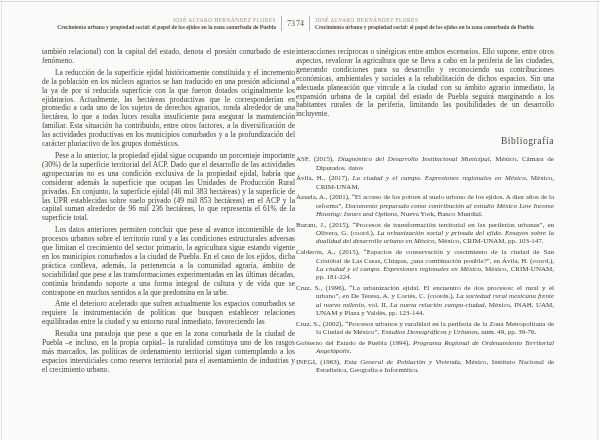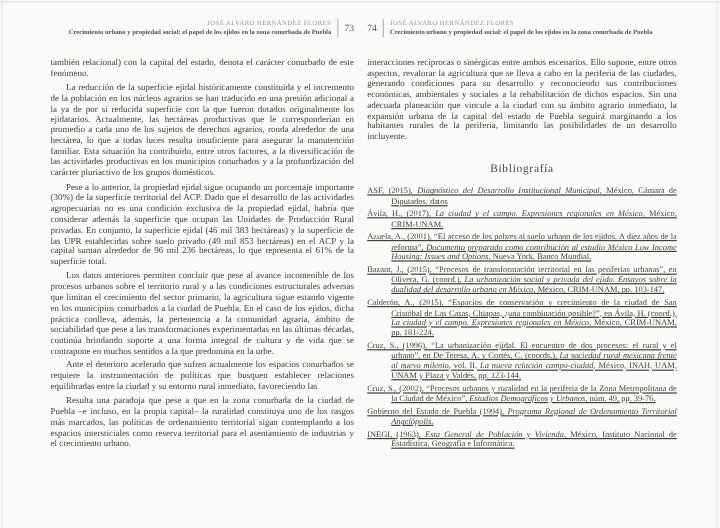--- a/index.html
+++ b/index.html
@@ -8,66 +8,66 @@
     background:#fbfaf8;
     font-family:"Liberation Serif", serif;
     color:#44403a;
   }
   .scan-edge-top{position:absolute;top:1px;left:0;width:600px;height:1px;background:#dcdad6;}
   .scan-edge-left{position:absolute;top:0;left:1px;width:1px;height:440px;background:#e4e2de;}
   .scan-edge-right{position:absolute;top:0;right:2px;width:1px;height:440px;background:#e8e6e2;}
 
   .page{position:absolute;top:16px;}
   .page-left{left:42px;width:253px;}
-  .page-right{left:306px;width:258px;}
+  .page-right{left:296px;width:258px;}
 
   
   .pagehead{display:flex;align-items:stretch;min-height:15px;}
   .pagehead .head-text{display:flex;flex-direction:column;justify-content:center;}
   .page-left .pagehead{justify-content:flex-end;text-align:right;}
   .page-right .pagehead{justify-content:flex-start;text-align:left;}
   .author{font-size:5.5px;letter-spacing:.4px;color:#9a938b;text-transform:uppercase;line-height:7px;}
   .running-title{font-size:5.5px;color:#55504a;font-weight:bold;line-height:7px;}
   .head-rule{width:1px;background:#b9b4ae;margin:0 5px;}
   .pagenum{font-size:8px;color:#55504a;display:flex;align-items:center;}
 
   
   .bodytext{margin-top:17px;text-align:justify;}
   .para{font-size:7.5px;line-height:8.9px;margin:0 0 3px 0;}
   .para.indent{text-indent:13px;}
 
   .biblio-heading{
-    text-align:center;font-size:9.5px;color:#4a453f;letter-spacing:.6px;
+    text-align:right;font-size:9.5px;color:#4a453f;letter-spacing:.6px;
     margin:17px 0 9px 0;font-weight:normal;
   }
   .reflist{text-align:justify;}
   .ref{
     font-size:7px;line-height:8.3px;margin:0 0 2.5px 0;
-    padding-left:20px;text-indent:-20px;text-decoration:underline;
+    padding-left:20px;text-indent:-20px;
   }
   .ref i{font-style:italic;}
 </style>
 </head>
 <body>
 
 <div class="scan-edge-top"></div>
 <div class="scan-edge-left"></div>
 <div class="scan-edge-right"></div>
 
 <div class="page page-left">
   <div class="pagehead">
     <div class="head-text">
       <div class="author">JOSÉ ALVARO HERNÁNDEZ FLORES</div>
       <div class="running-title">Crecimiento urbano y propiedad social: el papel de los ejidos en la zona conurbada de Puebla</div>
     </div>
     <div class="head-rule"></div>
     <div class="pagenum">73</div>
   </div>
   <div class="bodytext">
-      <p class="para">también relacional) con la capital del estado, denota el carácter conurbado de este fenómeno.</p>
+      <p class="para">también relacional) con la capital del estado, denota el presión conurbado de este fenómeno.</p>
       <p class="para indent">La reducción de la superficie ejidal históricamente constituida y el incremento de la población en los núcleos agrarios se han traducido en una presión adicional a la ya de por sí reducida superficie con la que fueron dotados originalmente los ejidatarios. Actualmente, las hectáreas productivas que le corresponderían en promedio a cada uno de los sujetos de derechos agrarios, ronda alrededor de una hectárea, lo que a todas luces resulta insuficiente para asegurar la manutención familiar. Esta situación ha contribuido, entre otros factores, a la diversificación de las actividades productivas en los municipios conurbados y a la profundización del carácter pluriactivo de los grupos domésticos.</p>
       <p class="para indent">Pese a lo anterior, la propiedad ejidal sigue ocupando un porcentaje importante (30%) de la superficie territorial del ACP. Dado que el desarrollo de las actividades agropecuarias no es una condición exclusiva de la propiedad ejidal, habría que considerar además la superficie que ocupan las Unidades de Producción Rural privadas. En conjunto, la superficie ejidal (46 mil 383 hectáreas) y la superficie de las UPR establecidas sobre suelo privado (49 mil 853 hectáreas) en el ACP y la capital suman alrededor de 96 mil 236 hectáreas, lo que representa el 61% de la superficie total.</p>
       <p class="para indent">Los datos anteriores permiten concluir que pese al avance incontenible de los procesos urbanos sobre el territorio rural y a las condiciones estructurales adversas que limitan el crecimiento del sector primario, la agricultura sigue estando vigente en los municipios conurbados a la ciudad de Puebla. En el caso de los ejidos, dicha práctica conlleva, además, la pertenencia a la comunidad agraria, ámbito de sociabilidad que pese a las transformaciones experimentadas en las últimas décadas, continúa brindando soporte a una forma integral de cultura y de vida que se contrapone en muchos sentidos a la que predomina en la urbe.</p>
       <p class="para indent">Ante el deterioro acelerado que sufren actualmente los espacios conurbados se requiere la instrumentación de políticas que busquen establecer relaciones equilibradas entre la ciudad y su entorno rural inmediato, favoreciendo las</p>
       <p class="para indent">Resulta una paradoja que pese a que en la zona conurbada de la ciudad de Puebla –e incluso, en la propia capital– la ruralidad constituya uno de los rasgos más marcados, las políticas de ordenamiento territorial sigan contemplando a los espacios intersticiales como reserva territorial para el asentamiento de industrias y el crecimiento urbano.</p>
     </div>
 </div>
 
 <div class="page page-right">
   <div class="pagehead">

